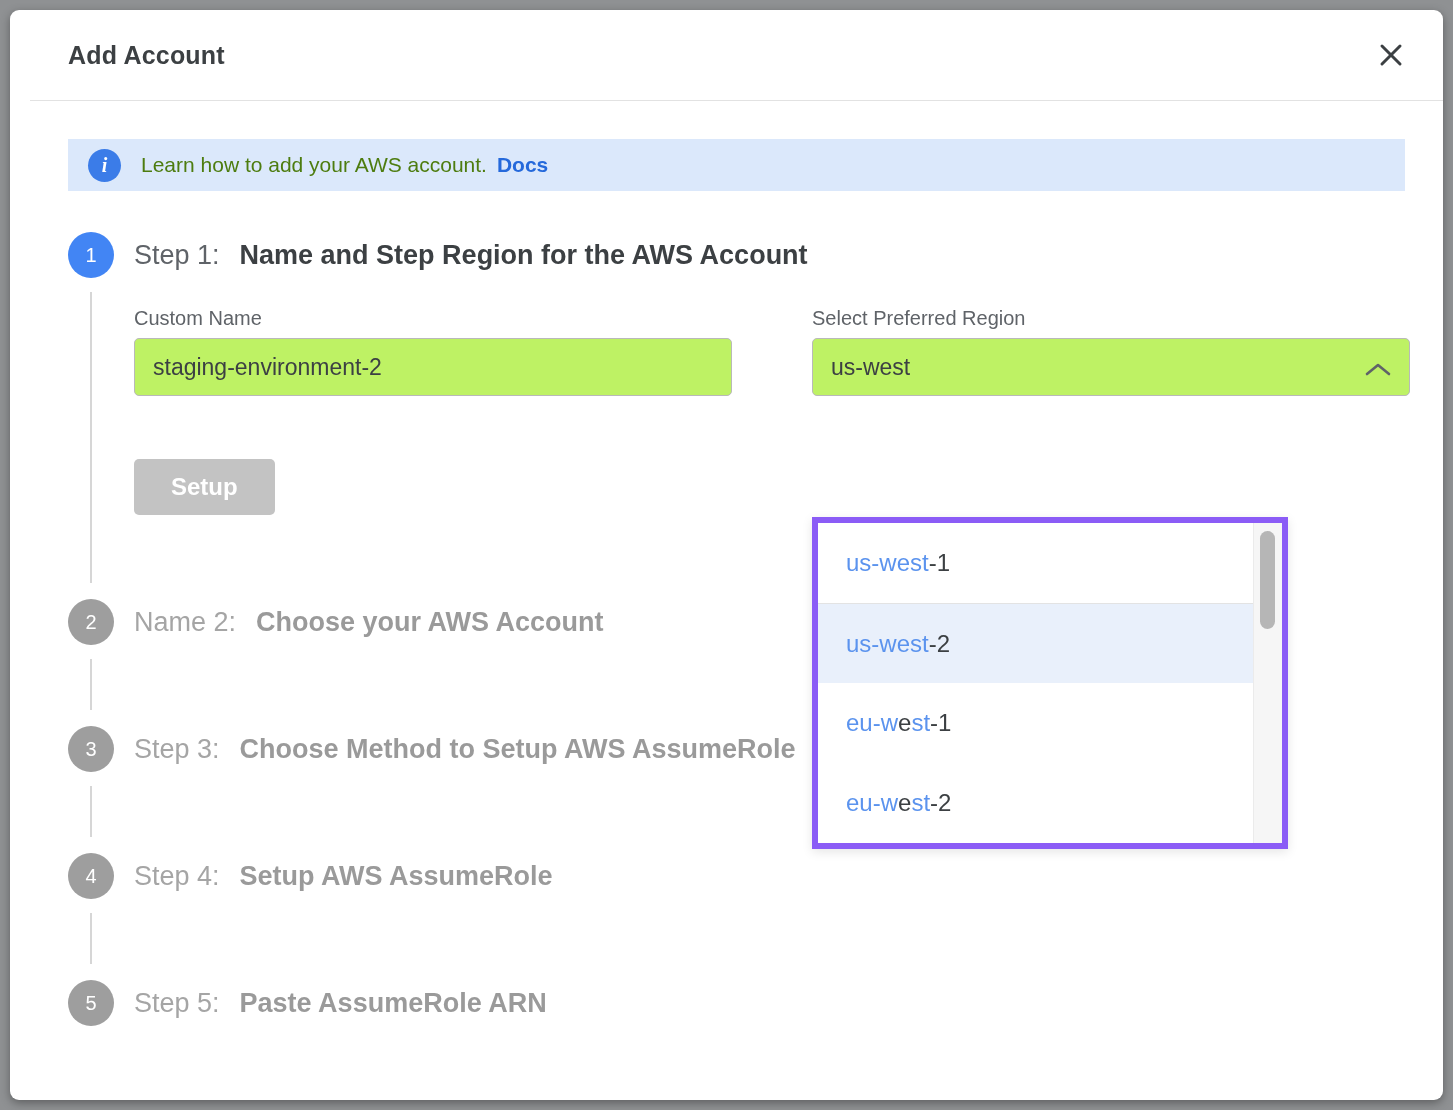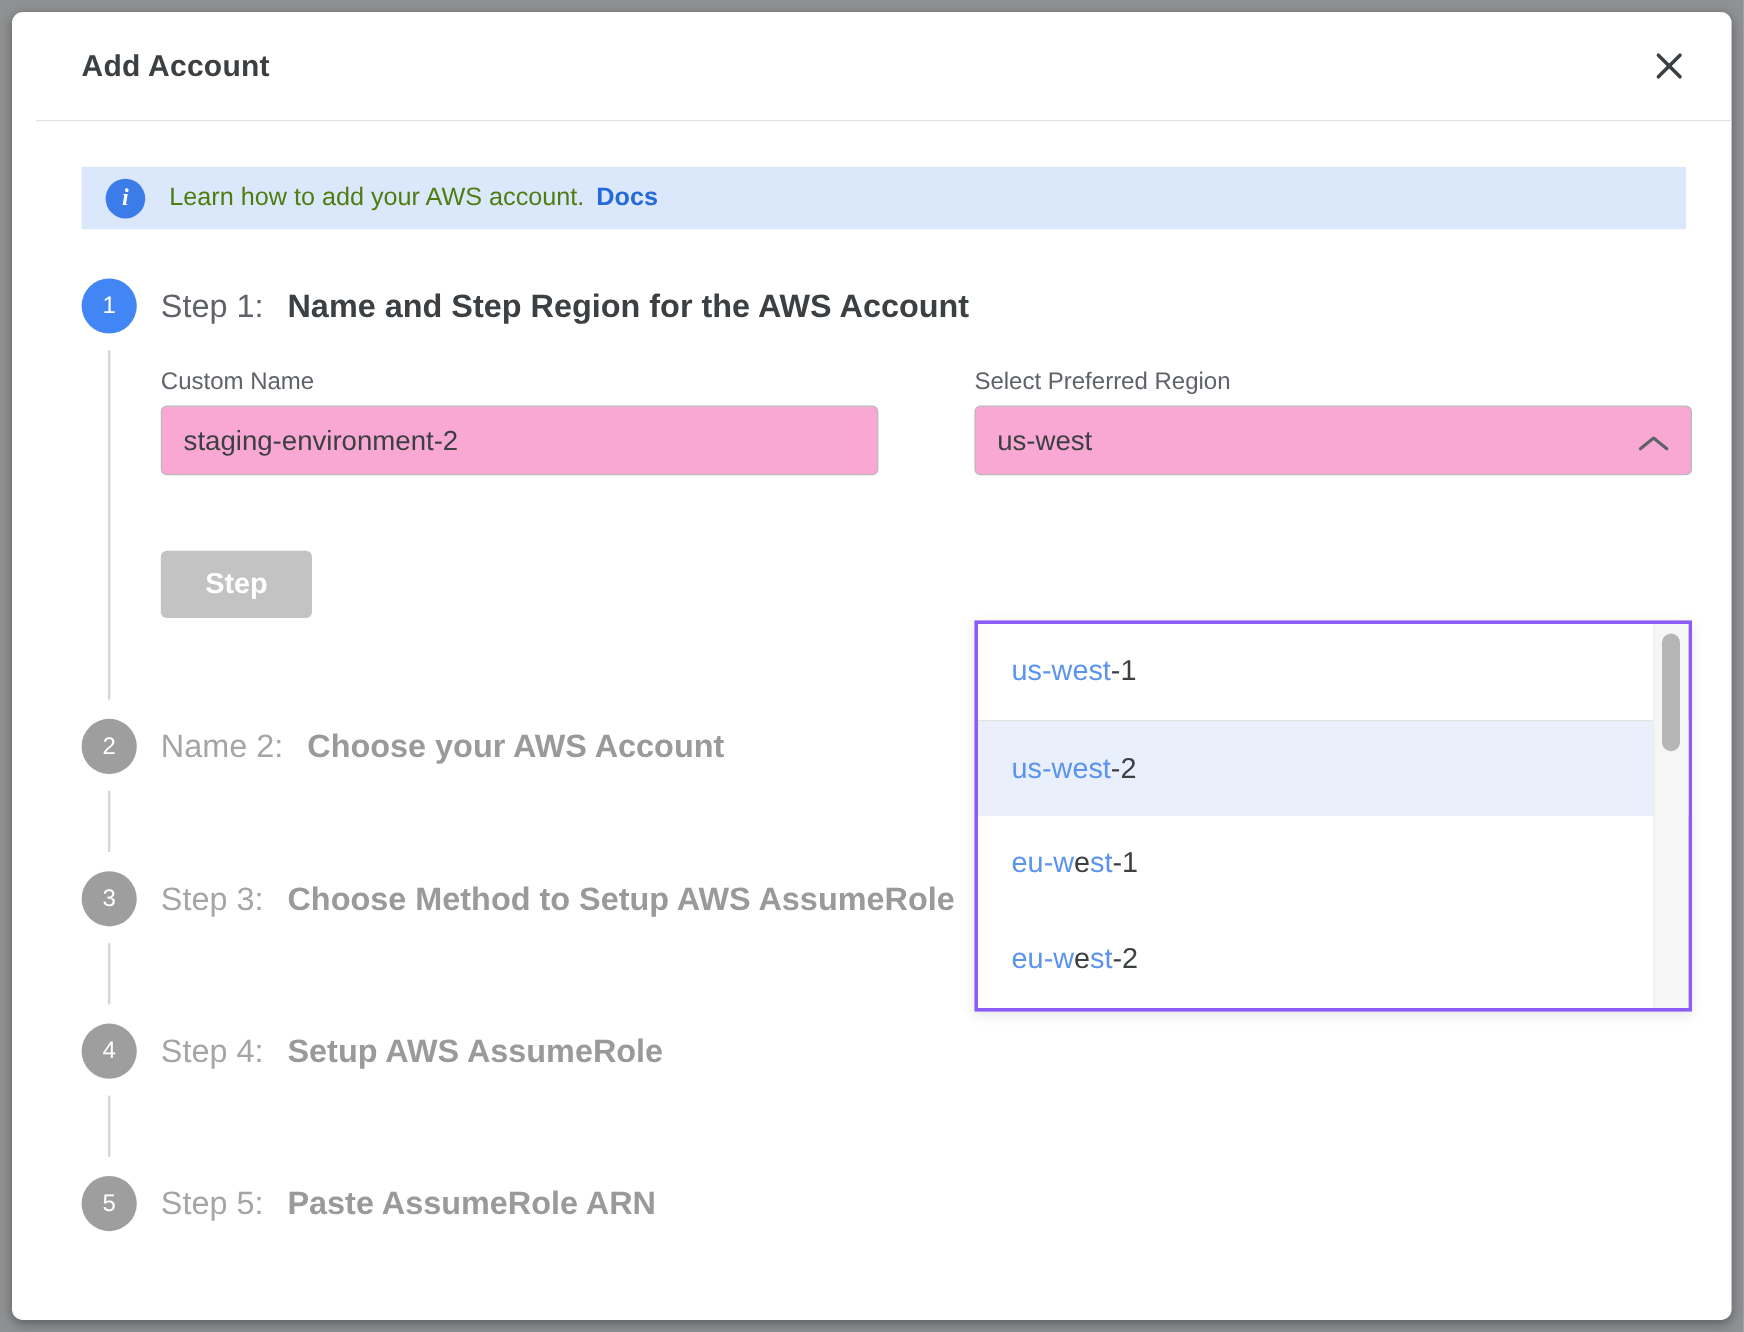--- a/index.html
+++ b/index.html
@@ -76,21 +76,21 @@
   .step.s5 { padding-bottom: 48px; }
 
   
   .fields-grid { display: flex; gap: 80px; margin-top: 29px; }
   .field-col { width: 598px; flex: none; }
   .field-label { font-size: 20px; color: #5f6368; margin-bottom: 8px; }
   .text-input {
     width: 598px; height: 58px;
     border: 1px solid #b9b9b9; border-radius: 5px;
     padding: 0 18px; font-size: 23px; color: #3c4043;
-    font-family: inherit; background: #f9a8d4; outline: none;
+    font-family: inherit; background: #bef264; outline: none;
   }
   .combo-wrap { position: relative; }
   .combo-input { padding-right: 60px; }
   .chevron-btn {
     position: absolute; right: 12px; top: 15px;
     width: 40px; height: 30px;
     background: none; border: none; cursor: pointer;
     display: flex; align-items: center; justify-content: center;
   }
   .next-btn {
@@ -99,23 +99,23 @@
     background: #c3c3c3; color: #ffffff;
     border: none; border-radius: 5px;
     font-size: 24px; font-weight: 700; font-family: inherit;
     cursor: default;
   }
   .step1-content { padding-bottom: 84px; }
 
   
   .dropdown-panel {
     position: absolute; z-index: 20;
-    top: calc(100% + 2px); left: 0; width: 598px;
+    top: calc(100% + 2px); left: 0; width: 476px;
     background: #ffffff;
-    border: 3px solid #8b5cf6;
+    border: 6px solid #8b5cf6;
     box-shadow: 0 3px 10px rgba(0,0,0,0.10);
   }
   .options-list { list-style: none; }
   .region-option {
     height: 80px; display: flex; align-items: center;
     padding: 0 44px 0 28px;
     font-size: 24px; cursor: pointer;
   }
   .region-option.selected { background: #e9f0fb; border-top: 1px solid #e3e3e3; }
   .region-option .match { color: #5b93ee; }
@@ -166,21 +166,21 @@
         <div class="step-heading">
           <span class="step-label">Step 1:</span>
           <span class="step-title">Name and Step Region for the AWS Account</span>
         </div>
         <div class="step1-content">
           <div class="fields-grid">
             <div class="field-col">
               <div class="field-label">Custom Name</div>
               <input class="text-input" type="text" value="staging-environment-2" style="">
               <div>
-                <button class="next-btn">Step</button>
+                <button class="next-btn">Setup</button>
               </div>
             </div>
             <div class="field-col combo-wrap">
               <div class="field-label">Select Preferred Region</div>
               <input class="text-input combo-input" type="text" value="us-west" style="">
               <button class="chevron-btn" style="top:47px;">
                 <svg width="28" height="15" viewBox="0 0 28 15">
                   <polyline points="3,12 14,3 25,12" fill="none" stroke="#5f6368" stroke-width="2.6" stroke-linecap="round" stroke-linejoin="round"></polyline>
                 </svg>
               </button>

